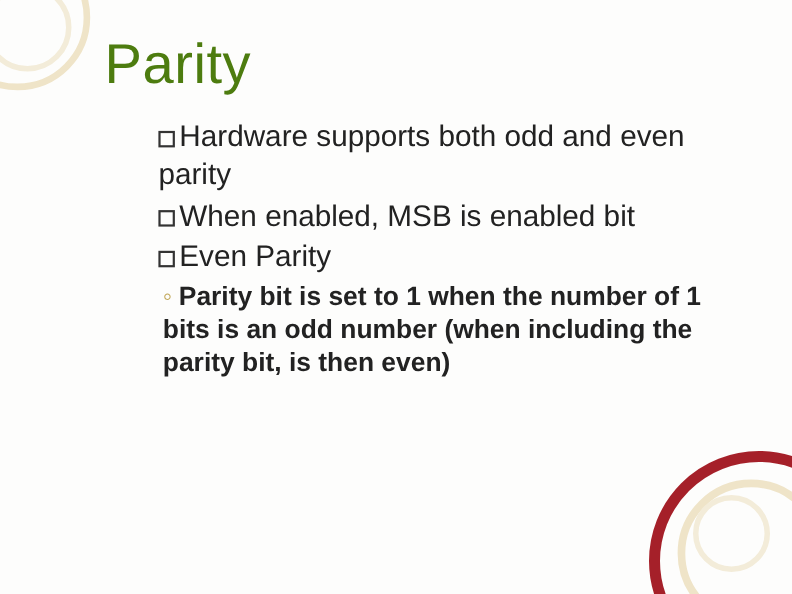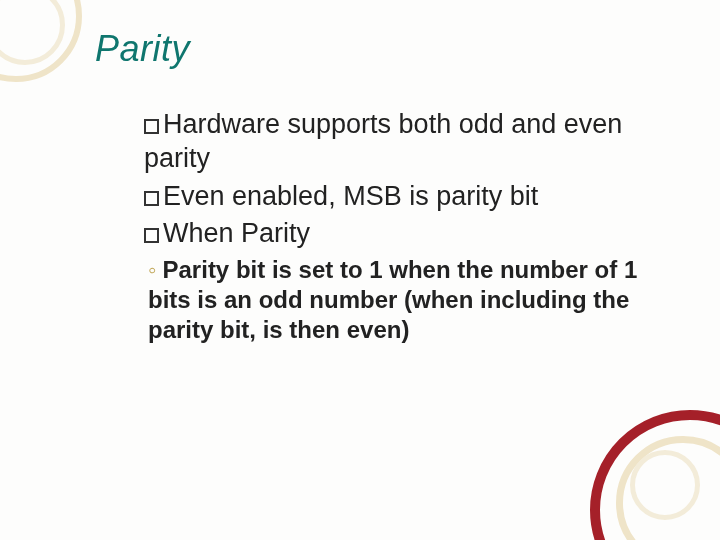--- a/index.html
+++ b/index.html
@@ -62,24 +62,23 @@
     right: 20px;
     bottom: 20px;
     border-width: 5px;
     border-color: #f3ecd9;
   }
 
   .title {
     position: absolute;
     left: 95px;
     top: 28px;
-    font-size: 36px;
-    color: #0f766e;
+    font-size: 51px;
+    color: #4d7c0f;
     letter-spacing: 0.5px;
-    font-style: italic;
   }
 
   .body {
     position: absolute;
     left: 120px;
     top: 108px;
     width: 520px;
     color: #222;
   }
   .bullet {
@@ -125,25 +124,25 @@
 
   <div class="title">Parity</div>
 
   <div class="body">
 
     <div class="bullet">
       <span class="sq"></span><span>Hardware supports both odd and even parity</span>
     </div>
 
     <div class="bullet">
-      <span class="sq"></span><span>Even enabled, MSB is parity bit</span>
+      <span class="sq"></span><span>When enabled, MSB is enabled bit</span>
     </div>
 
     <div class="bullet">
-      <span class="sq"></span><span>When Parity</span>
+      <span class="sq"></span><span>Even Parity</span>
     </div>
 
     <div class="sub">
       <div class="sub-item">
         <span class="mk">◦</span><span>Parity bit is set to 1 when the number of 1 bits is an odd number (when including the parity bit, is then even)</span>
       </div>
     </div>
 
   </div>
 

